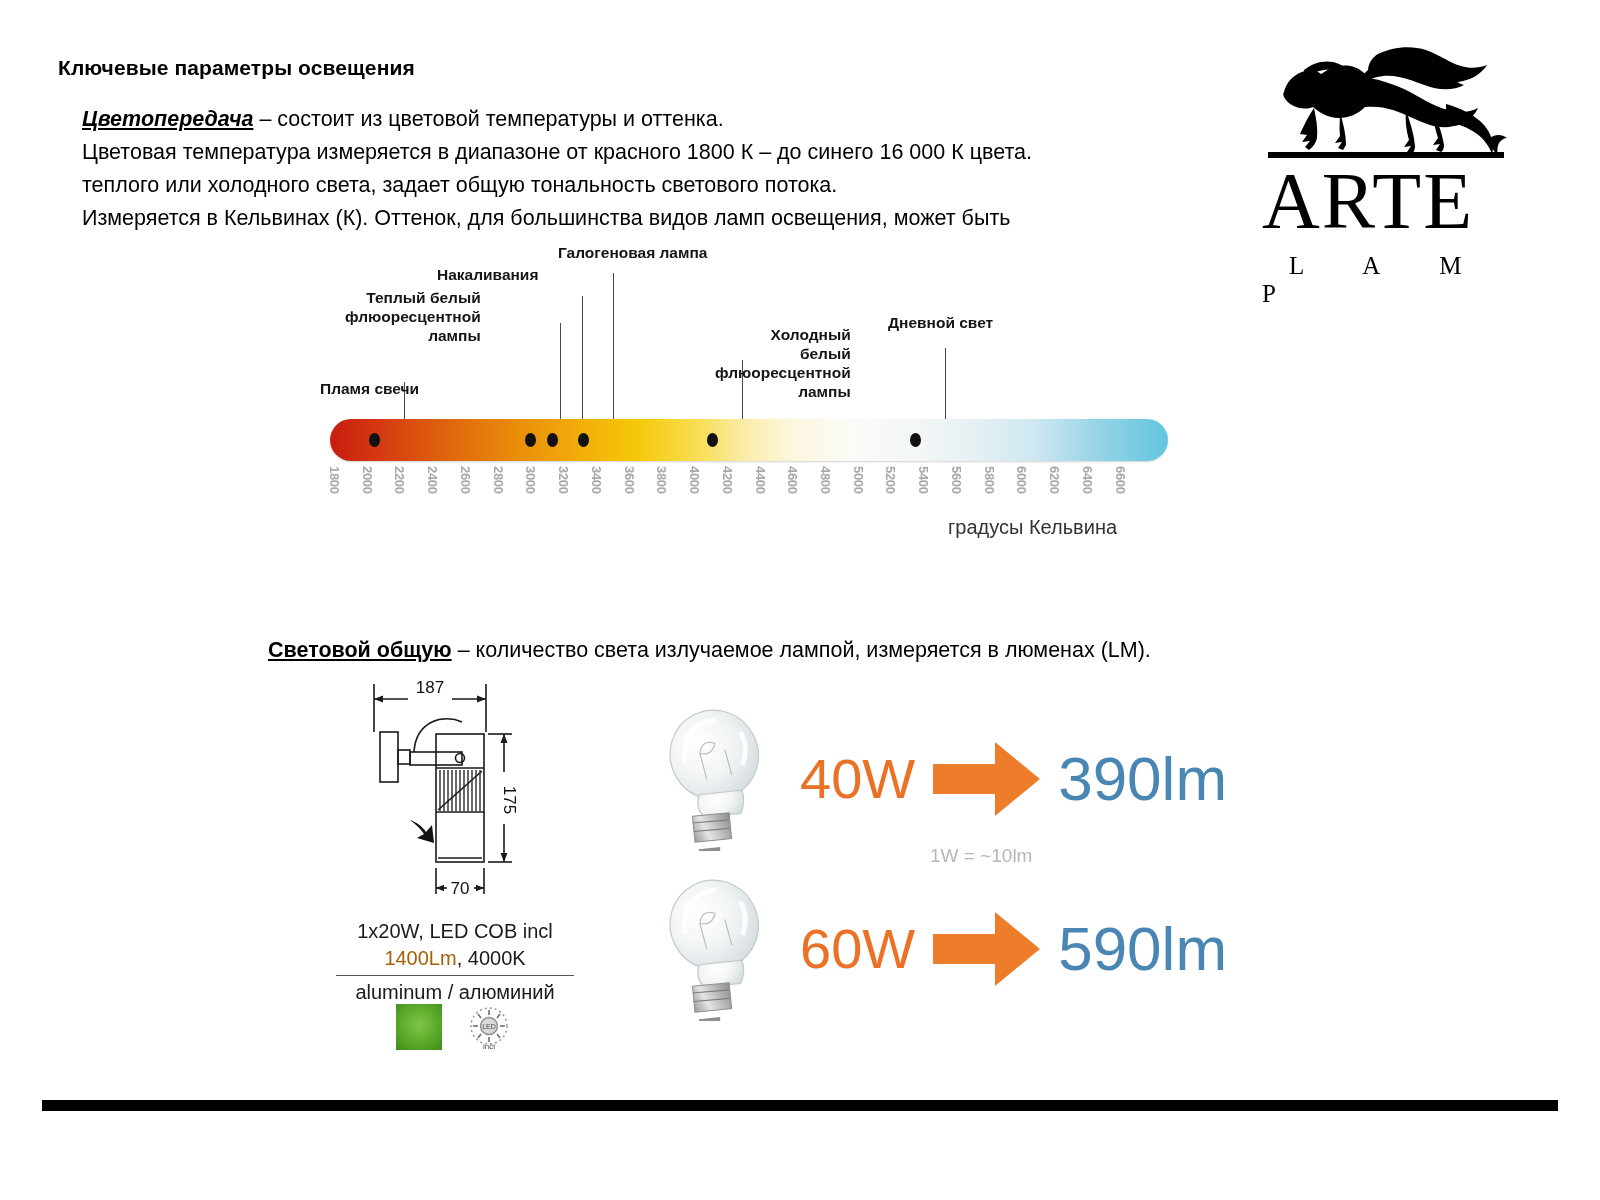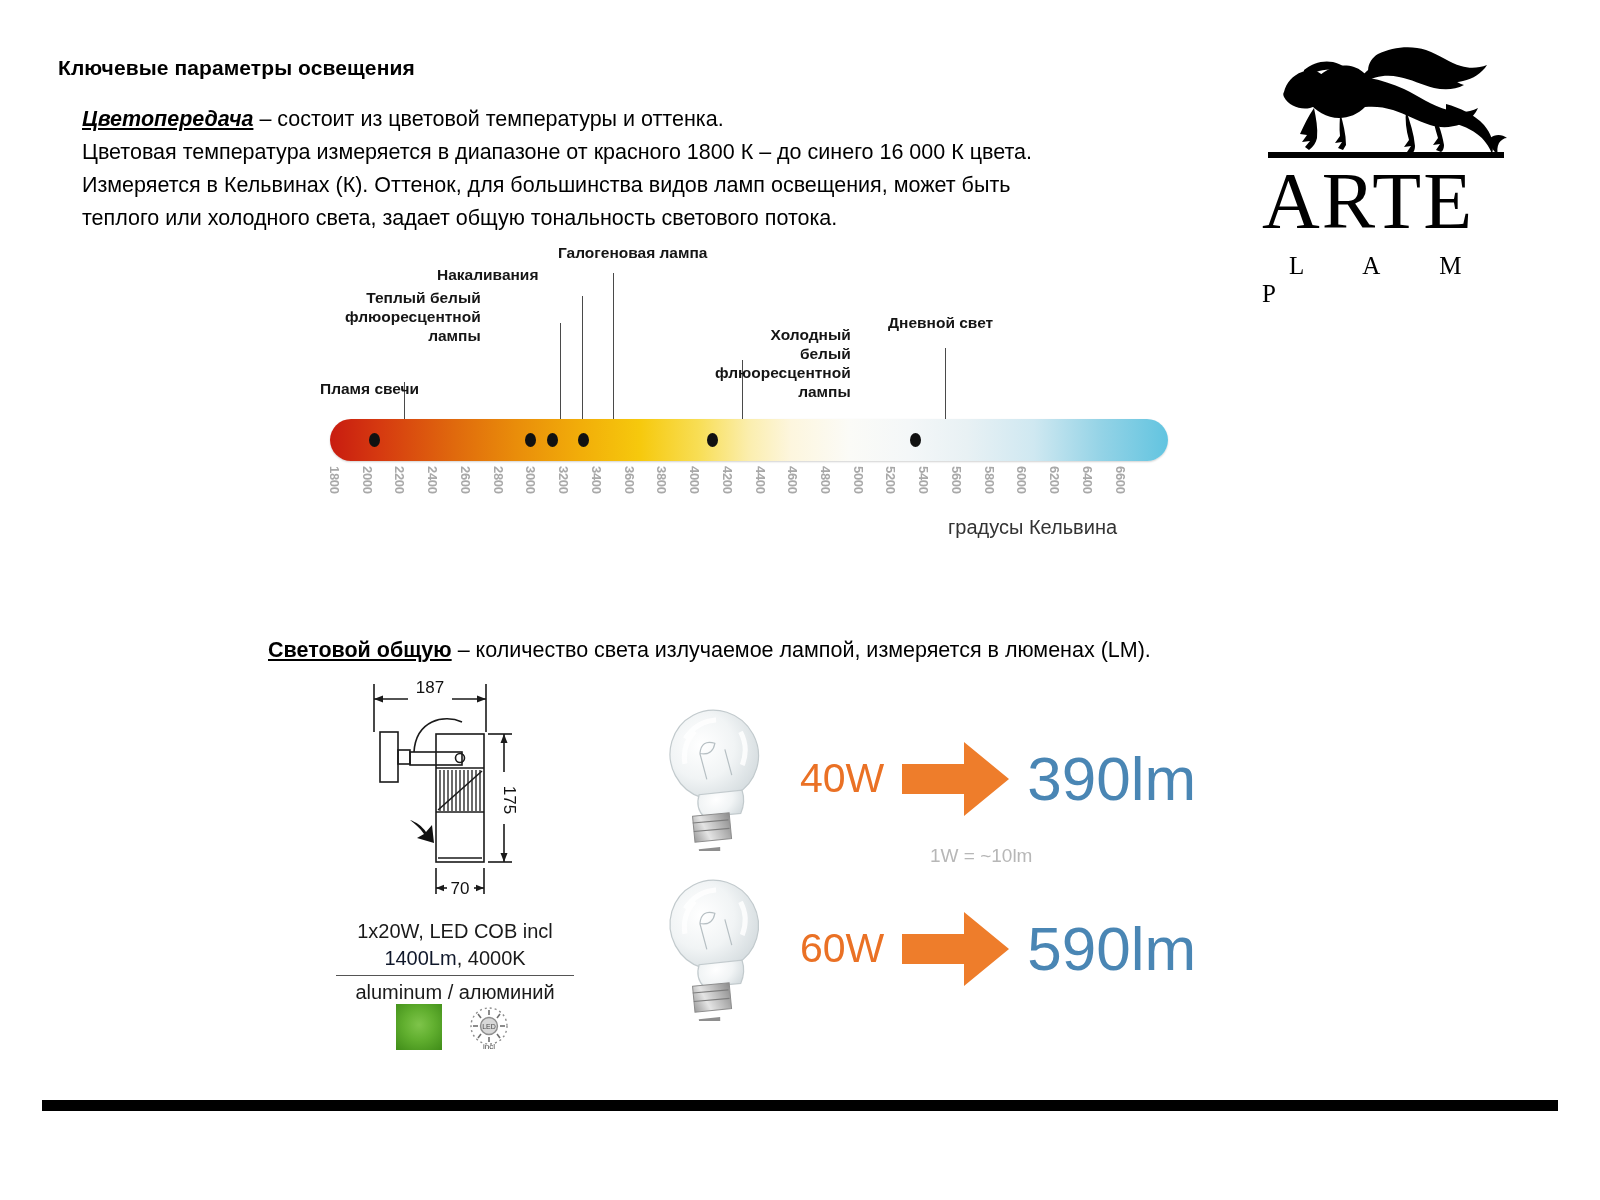--- a/index.html
+++ b/index.html
@@ -81,41 +81,41 @@
   #flux-heading .lead{font-weight:bold;text-decoration:underline;}
 
   
   #drawing{position:absolute;left:352px;top:672px;width:210px;height:230px;}
   #drawing svg{display:block;}
 
   #spec{
     position:absolute;left:330px;top:918px;width:250px;text-align:center;
     font-size:20px;line-height:27px;color:#1a1a1a;
   }
-  #spec .lm{color:#0f172a;}
+  #spec .lm{color:#a16207;}
   #spec .divider{
     height:1px;background:#555;margin:3px 6px 3px 6px;
   }
   #spec-icons{
     position:absolute;left:330px;top:1002px;width:250px;
     display:flex;justify-content:center;align-items:center;gap:22px;
   }
   .sq-green{
     width:46px;height:46px;
     background:radial-gradient(circle at 50% 45%, #7ec44a 0%, #61af2f 45%, #3f8c18 100%);
   }
   .led-incl{position:relative;width:50px;height:50px;}
 
   
   .bulb-row{position:absolute;display:flex;align-items:center;}
   #row-40{left:630px;top:706px;}
   #row-60{left:630px;top:876px;justify-content:flex-end;}
   .bulb-svg{width:160px;height:145px;flex:0 0 auto;}
   .watt{
-    font-size:41px;color:#ea7125;margin-left:10px;
+    font-size:56px;color:#ea7125;margin-left:10px;
     font-family:"Liberation Sans","DejaVu Sans",sans-serif;
   }
   .arrow{width:115px;height:78px;margin:0 14px;flex:0 0 auto;}
   .lumen{font-size:62px;color:#4a86b4;}
   #ratio{
     position:absolute;left:930px;top:845px;
     font-size:19px;color:#b7b7b7;
   }
 
   
@@ -124,22 +124,22 @@
 </head>
 <body>
 
 <div class="slide">
 
   <div id="heading">Ключевые параметры освещения</div>
 
   <div id="body-copy">
     <p><span class="lead">Цветопередача</span><span> – состоит из цветовой температуры и оттенка.</span></p>
     <p>Цветовая температура измеряется в диапазоне от красного 1800 К – до синего 16 000 К цвета.</p>
+    <p>теплого или холодного света, задает общую тональность светового потока.</p>
     <p>Измеряется в Кельвинах (К). Оттенок, для большинства видов ламп освещения, может быть</p>
-    <p>теплого или холодного света, задает общую тональность светового потока.</p>
   </div>
 
   <div id="logo">
     <svg class="griffin" viewBox="0 0 244 110">
 
       <path fill="#000" d="M112 8c14-7 33-9 48-4 14 5 24 13 35 16 9 3 18 2 26-1-5 8-14 14-24 16-13 3-27 1-40-2-11-3-21-7-32-8-8-1-16 0-22 4-3-8 2-17 9-21z"></path>
       <path fill="#000" d="M96 30c10-12 27-20 43-20 13 0 25 5 35 12 8 6 14 14 24 17-9 5-20 5-30 3-12-3-23-9-35-11-12-3-25-1-35 6-3-2-4-5-2-7z"></path>
 
       <path fill="#000" d="M42 46c4-11 13-20 24-24 7-3 15-3 22-1 6 2 11 6 15 11 12 2 24 6 35 11 15 7 28 17 44 21 10 3 21 3 30-2-3 7-9 13-17 16-10 4-21 4-31 1-13-4-24-11-37-15-9-3-19-4-28-3-7 7-16 11-26 11-12 0-24-7-31-17z"></path>
 

